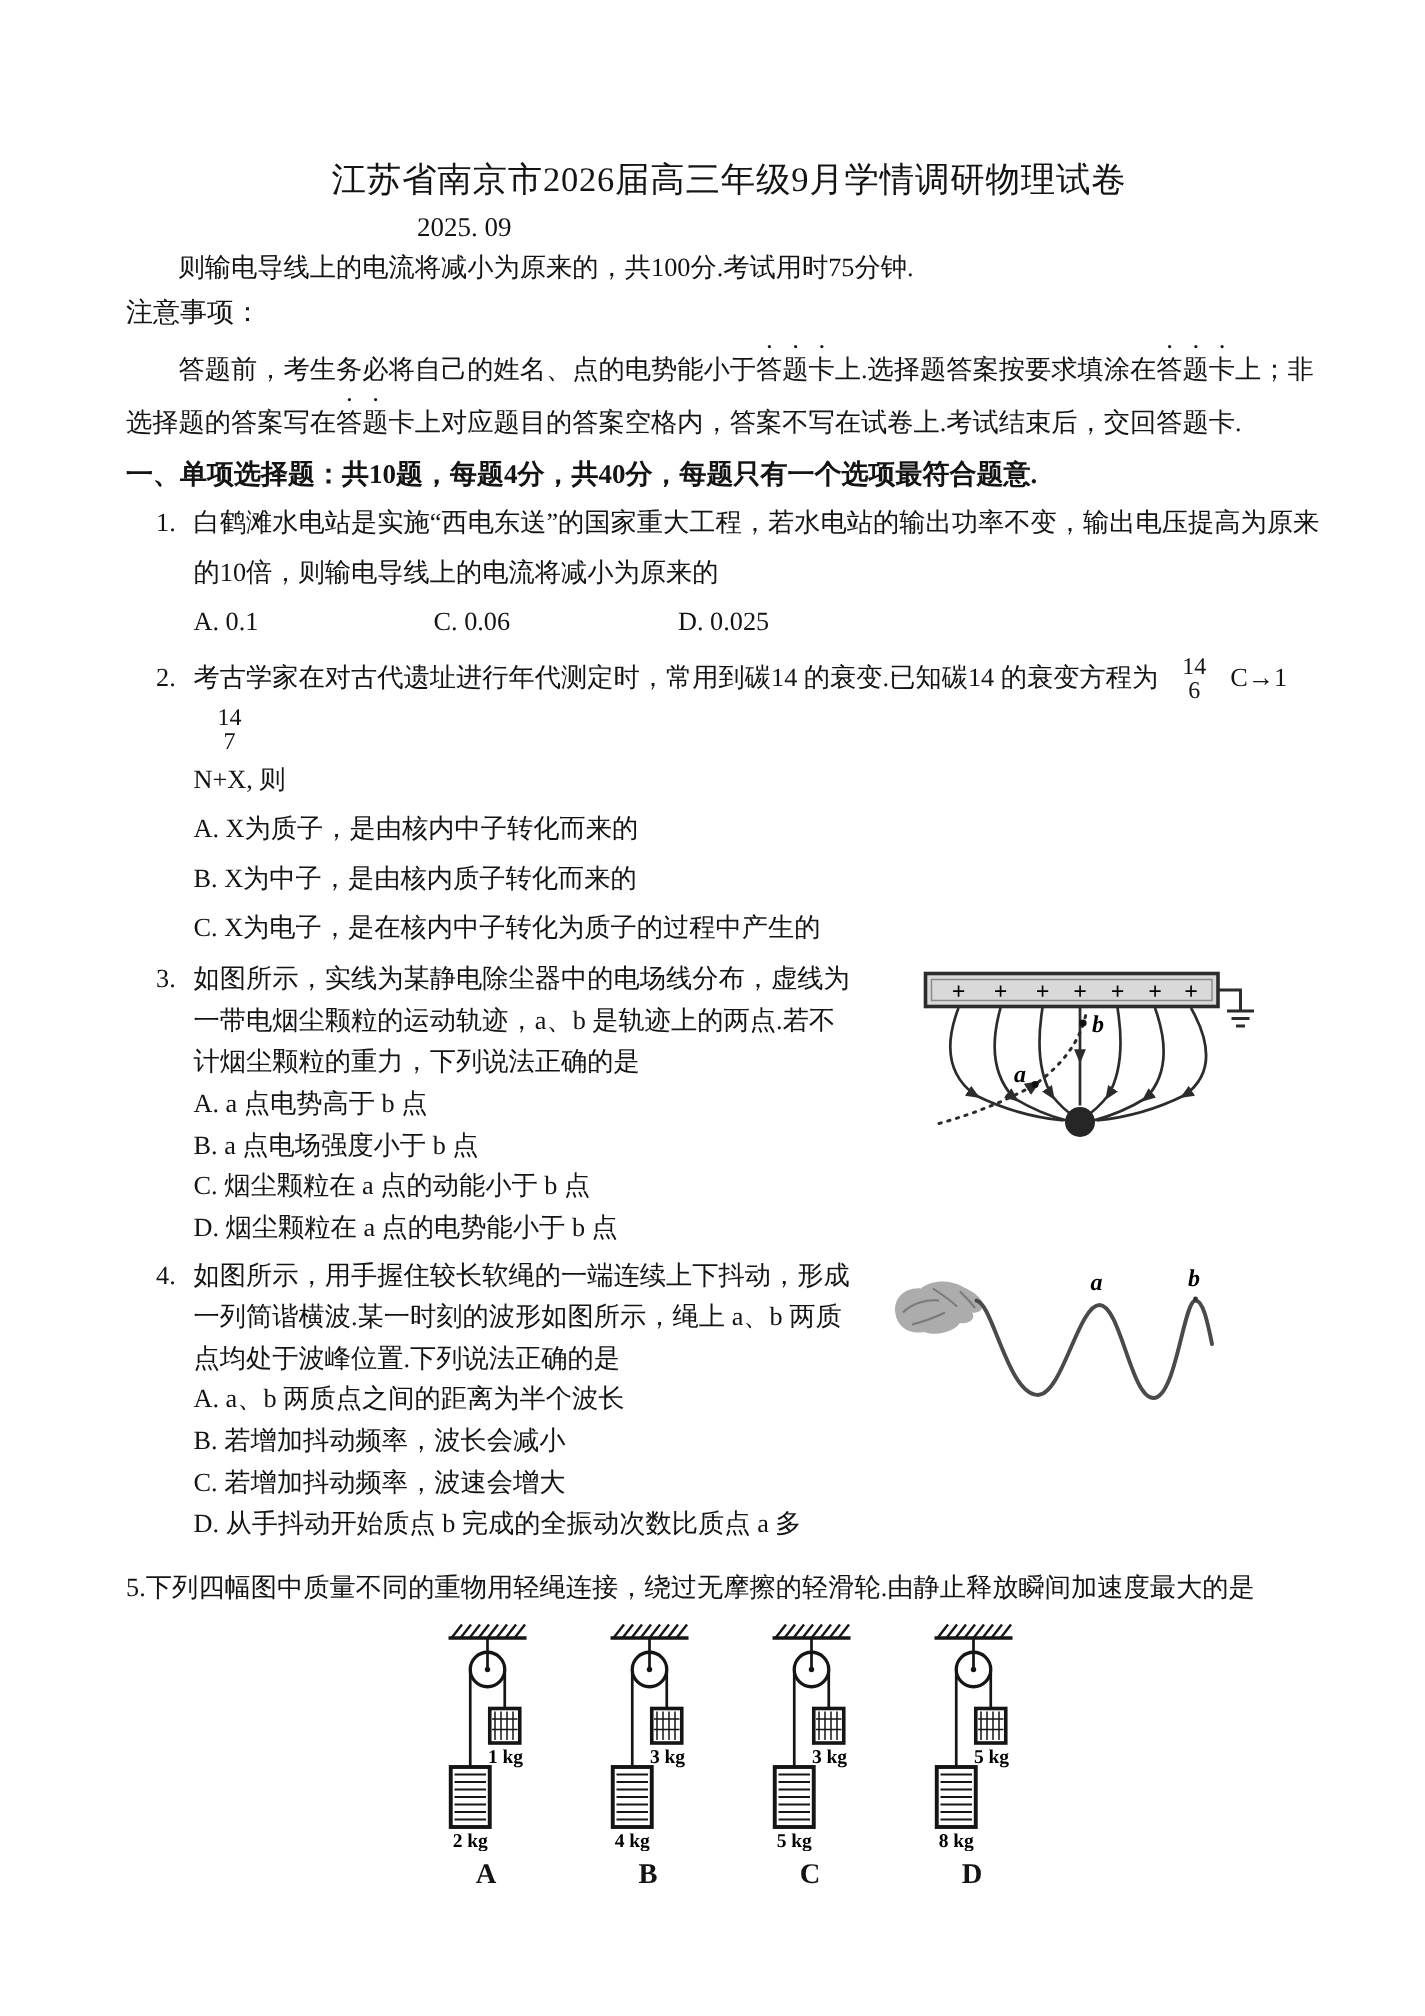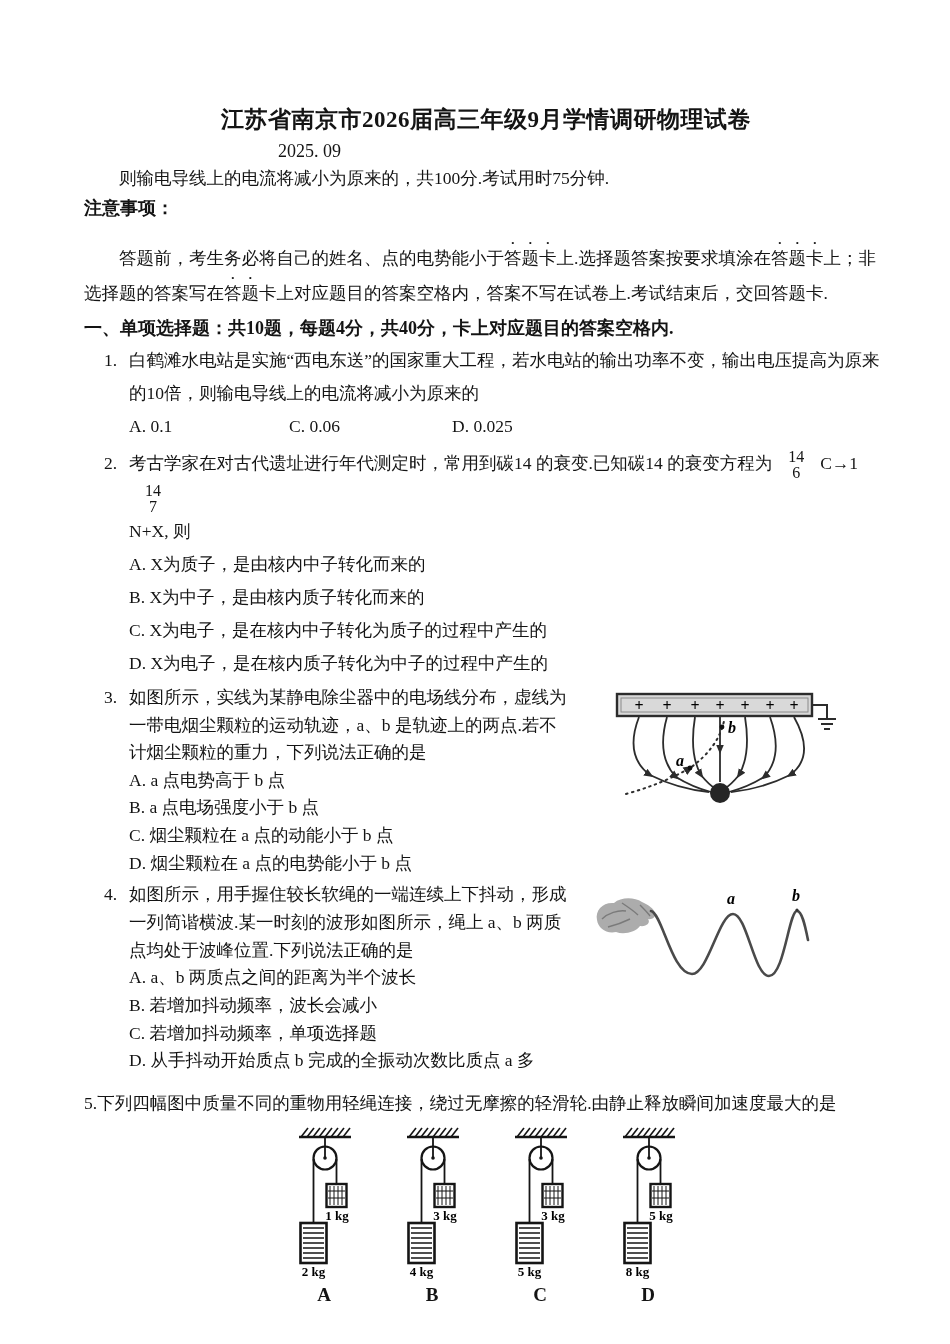--- a/index.html
+++ b/index.html
@@ -1,22 +1,22 @@
 <!DOCTYPE html>
 <html><head>
 <meta charset="utf-8">
 <style>
   html,body{margin:0;padding:0;background:#fff;}
   body{width:950px;height:1344px;overflow:hidden;color:#141414;
        font-family:"Liberation Serif","DejaVu Serif",serif;font-size:17.5px;}
   .page{padding:104px 62px 0 84px;}
-  .title{font-size:23px;font-weight:bold;text-align:center;margin:0 0 6px 0;letter-spacing:.5px;}
+  .title{font-size:23px;font-weight:normal;text-align:center;margin:0 0 6px 0;letter-spacing:.5px;}
   .date{font-size:18px;margin:0 0 4px 194px;}
   .intro{margin:0 0 6px 0;text-indent:2em;}
-  .notice-h{font-size:18px;font-weight:bold;margin:2px 0 18px 0;}
+  .notice-h{font-size:18px;font-weight:normal;margin:2px 0 6px 0;}
   .notice{margin:0 0 8px 0;text-indent:2em;line-height:1.72;}
   .emph{-webkit-text-emphasis:filled dot;-webkit-text-emphasis-position:over right;
         text-emphasis:filled dot;text-emphasis-position:over right;}
   .sec-h{font-size:18px;font-weight:bold;margin:4px 0 4px 0;}
   .q{position:relative;padding-left:45px;margin:0 0 4px 0;}
   .qnum{position:absolute;left:20px;top:0;}
   .lh-big{line-height:1.88;}
   .lh-sm{line-height:1.58;}
   .opts-row{display:grid;grid-template-columns:160px 163px 158px 1fr;line-height:1.88;}
   .optline{display:block;}
@@ -40,21 +40,21 @@
 
 <div class="page">
 
   <h1 class="title">江苏省南京市2026届高三年级9月学情调研物理试卷</h1>
   <div class="date">2025. 09</div>
   <p class="intro">则输电导线上的电流将减小为原来的，共100分.考试用时75分钟.</p>
 
   <p class="notice-h">注意事项：</p>
   <p class="notice"><span>答题前，考生务必将自己的姓名、点的电势能小于</span><span class="emph">答题卡</span><span>上.选择题答案按要求填涂在</span><span class="emph">答题卡</span><span>上；非选择题的答案写在</span><span class="emph">答题</span><span>卡上对应题目的答案空格内，答案不写在试卷上.考试结束后，交回答题卡.</span></p>
 
-  <p class="sec-h">一、单项选择题：共10题，每题4分，共40分，卡上对应题目的答案空格内.</p>
+  <p class="sec-h">一、单项选择题：共10题，每题4分，共40分，每题只有一个选项最符合题意.</p>
 
   <div class="q lh-big">
     <span class="qnum">1.</span>
     <span>白鹤滩水电站是实施“西电东送”的国家重大工程，若水电站的输出功率不变，输出电压提高为原来的10倍，则输电导线上的电流将减小为原来的</span>
     <div class="opts-row">
       <span>A. 0.1</span>
       <span>C. 0.06</span>
       <span>D. 0.025</span>
     </div>
   </div>
@@ -66,21 +66,20 @@
         <span>6</span>
       </span><span>C</span><span>→</span><span>1</span><span class="nuc">
         <span>14</span>
         <span>7</span>
       </span>
     <div>N+X, 则</div>
     <div>
       <span class="optline">A.  X为质子，是由核内中子转化而来的</span>
       <span class="optline">B.  X为中子，是由核内质子转化而来的</span>
       <span class="optline">C.  X为电子，是在核内中子转化为质子的过程中产生的</span>
-      <span class="optline">D.  X为电子，是在核内质子转化为中子的过程中产生的</span>
     </div>
   </div>
 
   <div class="q lh-sm">
     <svg class="fig-r fig3" viewBox="0 0 306 152">
       <defs>
         <marker id="arr" viewBox="0 0 10 10" refX="5.5" refY="5" markerWidth="5.5" markerHeight="5.5" orient="auto">
           <path d="M0,1 L9.5,5 L0,9 z" fill="#2c2c2c"></path>
         </marker>
       </defs>
@@ -145,21 +144,21 @@
       <path d="M63,22 C74,24 84,85 104,85 C120,85 131,25 145,25 C159,25 166,87 181,87 C196,87 201,22 209,22 C214,22 217,36 220,51" fill="none" stroke="#4a4a4a" stroke-width="2.6" stroke-linecap="round"></path>
       <circle cx="209" cy="21" r="1.6" fill="#333"></circle>
       <text class="ptlabel" x="139" y="15">a</text>
       <text class="ptlabel" x="204" y="12">b</text>
     </svg>
     <span class="qnum">4.</span>
     <span>如图所示，用手握住较长软绳的一端连续上下抖动，形成一列简谐横波.某一时刻的波形如图所示，绳上 a、b 两质点均处于波峰位置.下列说法正确的是</span>
     <div>
       <span class="optline">A.  a、b 两质点之间的距离为半个波长</span>
       <span class="optline">B. 若增加抖动频率，波长会减小</span>
-      <span class="optline">C. 若增加抖动频率，单项选择题</span>
+      <span class="optline">C. 若增加抖动频率，波速会增大</span>
       <span class="optline">D. 从手抖动开始质点 b 完成的全振动次数比质点 a 多</span>
     </div>
     <div class="clear"></div>
   </div>
 
   <div class="q5wrap">
     <p class="q5text"><span>5.</span><span>下列四幅图中质量不同的重物用轻绳连接，绕过无摩擦的轻滑轮.由静止释放瞬间加速度最大的是</span></p>
 
     <div class="pulleys">
 

